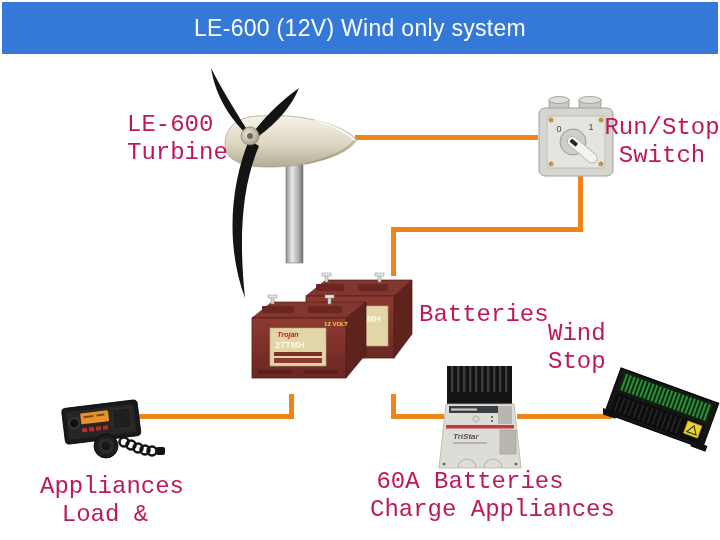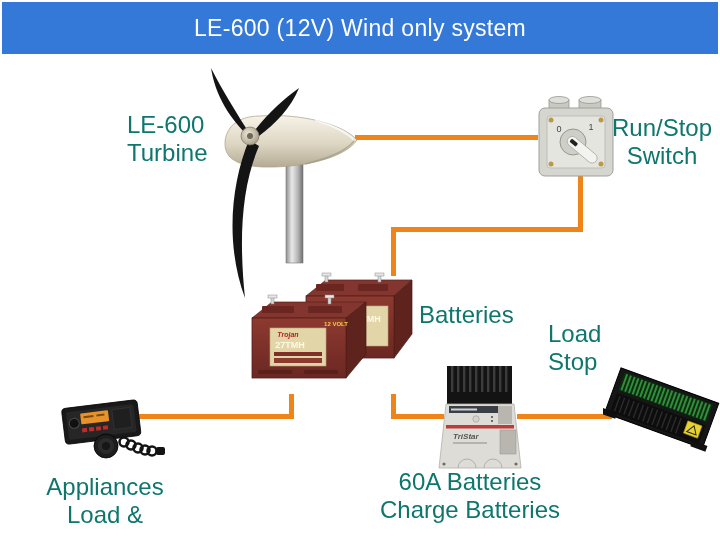--- a/index.html
+++ b/index.html
@@ -6,21 +6,21 @@
   .stage{
     position:relative;width:720px;height:540px;background:#ffffff;
     font-family:"Liberation Sans", sans-serif;overflow:hidden;
   }
   .header{
     position:absolute;left:2px;top:2px;width:716px;height:52px;
     background:#3579d8;color:#ffffff;display:flex;align-items:center;justify-content:center;
     font-size:23px;letter-spacing:0.3px;
   }
   .lbl{
-    position:absolute;color:#0f766e;font-size:24px;line-height:28px;white-space:nowrap;
+    position:absolute;color:#be185d;font-size:24px;line-height:28px;white-space:nowrap;font-family:Liberation Mono, monospace;
   }
   .lbl.center{text-align:center;}
   .wire{position:absolute;background:#ef8418;}
   svg{position:absolute;display:block;}
   text{font-family:"Liberation Sans", sans-serif;}
 </style>
 </head>
 <body>
 
 <div class="stage">
@@ -280,27 +280,27 @@
   <div class="lbl center" style="left:600px;top:114px;width:124px;">
     <div>Run/Stop</div>
     <div>Switch</div>
   </div>
 
   <div class="lbl" style="left:419px;top:301px;">
     <div>Batteries</div>
   </div>
 
   <div class="lbl" style="left:548px;top:320px;">
-    <div>Load</div>
+    <div>Wind</div>
     <div>Stop</div>
   </div>
 
   <div class="lbl center" style="left:370px;top:468px;width:200px;">
     <div>60A Batteries</div>
-    <div>Charge Batteries</div>
+    <div>Charge Appliances</div>
   </div>
 
   <div class="lbl center" style="left:40px;top:473px;width:130px;">
     <div>Appliances</div>
     <div>Load &amp;</div>
   </div>
 
 </div>
 
 </body></html>

